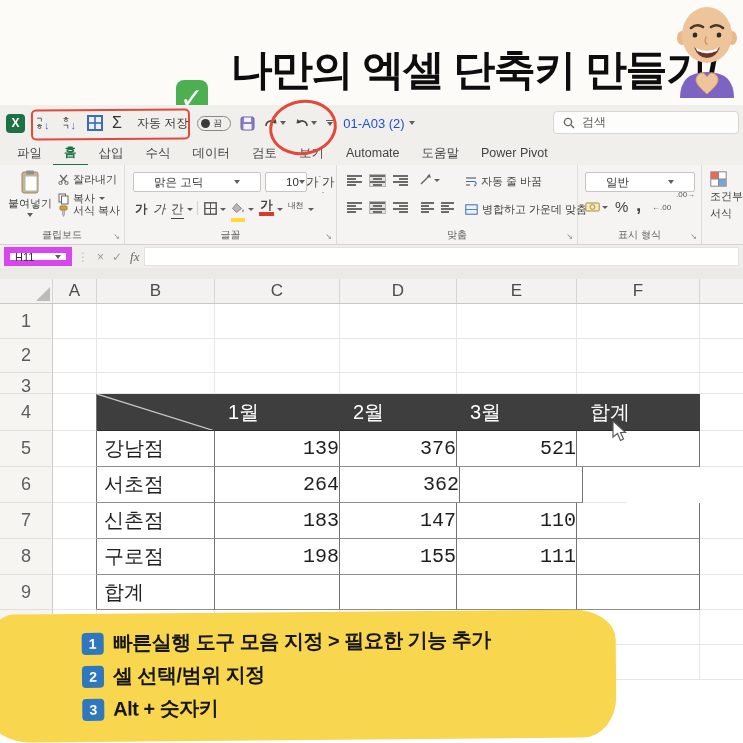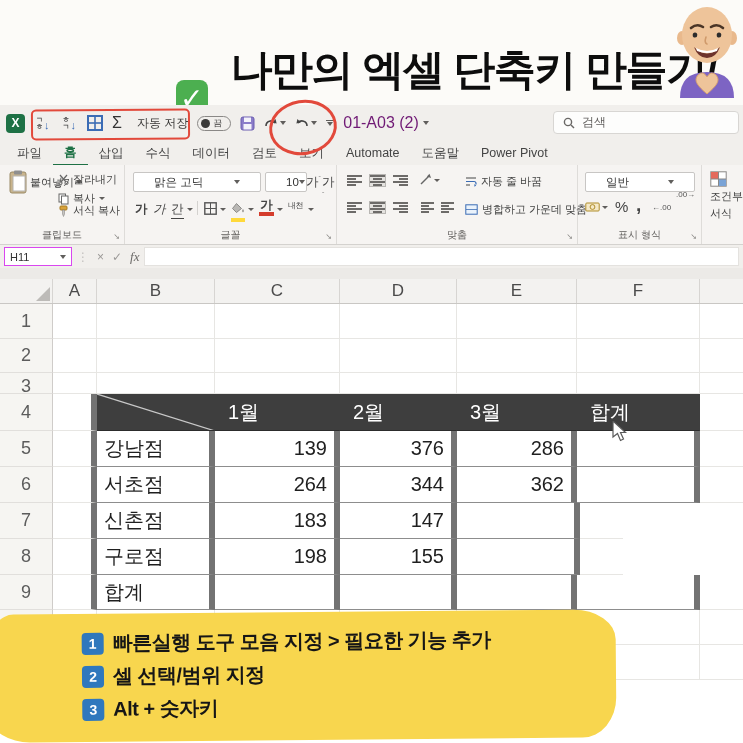--- a/index.html
+++ b/index.html
@@ -24,21 +24,21 @@
   .sorti .arr{color:#3b6cb5;font-size:11px;line-height:10px;}
   .qtxt{font-size:12px;color:#3b3a39;}
   .pill{width:34px;height:15px;border:1px solid #8a8886;border-radius:8px;display:flex;align-items:center;
     padding:0 3px;gap:3px;background:#f1efec;}
   .knob{width:9px;height:9px;border-radius:50%;background:#3b3a39;}
   .pill span{font-size:9px;color:#3b3a39;}
   .caret{width:0;height:0;border-left:3.5px solid transparent;border-right:3.5px solid transparent;
     border-top:4px solid #605e5c;display:inline-block;}
   .ovf{display:flex;flex-direction:column;align-items:center;gap:1px;}
   .ovf i{width:8px;height:1.5px;background:#605e5c;}
-  .fname{font-size:16px;color:#701a75;display:flex;align-items:center;gap:4px;}
+  .fname{font-size:13px;color:#1d4ed8;display:flex;align-items:center;gap:4px;}
   .searchbox{position:absolute;right:4px;top:6px;width:186px;height:23px;background:#fdfdfc;
     border:1px solid #d8d6d3;border-radius:4px;display:flex;align-items:center;gap:7px;
     padding:0 9px;color:#605e5c;font-size:12px;}
 
   .tabs{position:absolute;top:36px;left:0;width:743px;height:24px;background:#f1efec;
     display:flex;align-items:center;gap:0;padding:0 6px;}
   .tab{font-size:12.5px;color:#444;padding:3px 11px;white-space:nowrap;}
   .tab.active{font-weight:bold;color:#1e7145;border-bottom:2.5px solid #1e7145;}
 
   
@@ -55,49 +55,49 @@
     background-image:linear-gradient(#6d6b69 0 0),linear-gradient(#6d6b69 0 0),linear-gradient(#6d6b69 0 0),linear-gradient(#6d6b69 0 0);}
   .al-l{background-size:100% 2px,62% 2px,100% 2px,62% 2px;background-position:left 0,left 3px,left 6px,left 9px;}
   .al-c{background-size:100% 2px,62% 2px,100% 2px,62% 2px;background-position:center 0,center 3px,center 6px,center 9px;}
   .al-r{background-size:100% 2px,62% 2px,100% 2px,62% 2px;background-position:right 0,right 3px,right 6px,right 9px;}
   .sel{background-color:#e4e2df;outline:1px solid #b8b6b3;}
   .tinytxt{font-size:8px;color:#444;letter-spacing:-0.5px;}
 
   
   .fbar{position:absolute;top:140px;left:0;width:743px;height:23px;background:#f1efec;
     display:flex;align-items:center;gap:5px;padding:2px 4px;}
-  .namebox{width:68px;height:19px;background:#fff;border:1px solid #d946ef;display:flex;
+  .namebox{width:68px;height:19px;background:#fff;border:6px solid #d946ef;display:flex;
     align-items:center;justify-content:space-between;padding:0 5px;font-size:11px;color:#333;}
   .fbtns{display:flex;align-items:center;gap:8px;color:#9b9997;font-size:12px;}
   .fx{font-family:"Liberation Serif","DejaVu Serif",serif;font-style:italic;color:#6a6866;font-size:13px;}
   .ffield{flex:1;height:19px;background:#fff;border:1px solid #e4e2df;}
   .gap-strip{position:absolute;top:163px;left:0;width:743px;height:11px;background:#eceae7;}
 
   
   .sheet{position:absolute;top:174px;left:0;width:743px;height:464px;background:#fff;}
   .chrow{display:flex;height:25px;background:#f3f2f0;border-bottom:1px solid #c9c7c4;}
   .chcell{display:flex;align-items:center;justify-content:center;font-size:17px;color:#4b4b4b;
     border-right:1px solid #d7d5d2;}
   .corner{position:relative;background:#f3f2f0;}
   .tri{position:absolute;right:2px;bottom:2px;width:0;height:0;
     border-left:14px solid transparent;border-bottom:14px solid #bdbbb8;}
   .row{display:flex;}
-  .cell{border-right:6px solid #737373;border-bottom:1px solid #e7e6e3;overflow:hidden;}
+  .cell{border-right:1px solid #737373;border-bottom:1px solid #e7e6e3;overflow:hidden;}
   .gut{background:#f6f5f2;border-right:1px solid #cfccc9;border-bottom:1px solid #e1dfdc;color:#5c5c5c;
     display:flex;align-items:center;justify-content:center;font-size:18px;}
   .w0{width:53px}.w1{width:44px}.w2{width:118px}.w3{width:125px}.w4{width:117px}.w5{width:120px}.w6{width:123px}
   .w7{width:43px;border-right:none;}
   .fillcols{width:690px;border-bottom:1px solid #e7e6e3;background:
     linear-gradient(90deg,transparent 0 43px,#e7e6e3 43px 44px,transparent 44px 161px,#e7e6e3 161px 162px,
     transparent 162px 286px,#e7e6e3 286px 287px,transparent 287px 403px,#e7e6e3 403px 404px,
     transparent 404px 523px,#e7e6e3 523px 524px,transparent 524px 646px,#e7e6e3 646px 647px,transparent 647px);}
   .dark{background:#3e3e3e;border-right:1px solid #3e3e3e;border-bottom:1px solid #2c2c2c;color:#fff;}
   .tb{border-bottom:1.5px solid #8d8d8d;}
   .cellname{display:flex;align-items:center;padding-left:7px;font-size:20px;color:#1f1f1f;}
-  .cellnum{display:flex;align-items:center;justify-content:flex-end;padding-right:7px;font-size:20px;color:#1f1f1f;}
+  .cellnum{display:flex;align-items:center;justify-content:flex-end;font-size:20px;color:#1f1f1f;font-family:Liberation Mono, monospace;}
   .hcell{display:flex;align-items:center;padding-left:13px;font-size:20px;}
   .sheet-title{position:absolute;left:104px;top:35px;font-size:23px;font-weight:800;color:#0f0f0f;
     letter-spacing:-0.5px;white-space:nowrap;}
 
   
   .red-rect{position:absolute;left:31px;top:109px;width:159px;height:31px;border:2.5px solid #e2493b;
     border-radius:5px;transform:rotate(-0.4deg);}
   .red-circle{position:absolute;left:269px;top:100px;width:68px;height:55px;border:3.5px solid #e2493b;
     border-radius:50%;transform:rotate(-9deg);}
 
@@ -211,21 +211,21 @@
       <span class="tab">검토</span>
       <span class="tab">보기</span>
       <span class="tab">Automate</span>
       <span class="tab">도움말</span>
       <span class="tab">Power Pivot</span>
     </div>
 
     <div class="ribbon">
 
       <div class="rgroup" style="left:0;width:125px;">
-        <div class="abs" style="left:8px;top:5px;display:flex;flex-direction:row;align-items:center;gap:2px;">
+        <div class="abs" style="left:8px;top:5px;display:flex;flex-direction:column;align-items:center;gap:2px;">
           <svg width="20" height="24" viewBox="0 0 20 24">
             <rect x="2" y="2" width="16" height="21" rx="2" fill="#c9b48d" stroke="#9a8a66"></rect>
             <rect x="6" y="0.5" width="8" height="4" rx="1" fill="#8f8f8f"></rect>
             <rect x="5" y="6" width="12" height="15" fill="#fff" stroke="#b5b3b0"></rect>
           </svg>
           <span class="rsmall">붙여넣기</span>
           <span class="caret"></span>
         </div>
         <div class="abs" style="left:58px;top:7px;">
           <span class="rsmall">
@@ -431,52 +431,53 @@
         <div class="cell w6 dark hcell">합계</div>
         <div class="cell w7"></div>
       </div>
 
       <div class="row" style="height:36px">
         <div class="gut w0">5</div>
         <div class="cell w1"></div>
         <div class="cell w2 tb cellname">강남점</div>
         <div class="cell w3 tb cellnum">139</div>
         <div class="cell w4 tb cellnum">376</div>
-        <div class="cell w5 tb cellnum">286</div>
+        <div class="cell w5 tb cellnum">521</div>
         <div class="cell w6 tb cellnum"></div>
         <div class="cell w7"></div>
       </div>
 
       <div class="row" style="height:36px">
         <div class="gut w0">6</div>
         <div class="cell w1"></div>
         <div class="cell w2 tb cellname">서초점</div>
         <div class="cell w3 tb cellnum">264</div>
-        <div class="cell w4 tb cellnum">344</div>
         <div class="cell w5 tb cellnum">362</div>
         <div class="cell w6 tb cellnum"></div>
         <div class="cell w7"></div>
       </div>
 
       <div class="row" style="height:36px">
         <div class="gut w0">7</div>
         <div class="cell w1"></div>
         <div class="cell w2 tb cellname">신촌점</div>
         <div class="cell w3 tb cellnum">183</div>
         <div class="cell w4 tb cellnum">147</div>
+        <div class="cell w5 tb cellnum">110</div>
         <div class="cell w6 tb cellnum"></div>
         <div class="cell w7"></div>
       </div>
 
       <div class="row" style="height:36px">
         <div class="gut w0">8</div>
         <div class="cell w1"></div>
         <div class="cell w2 tb cellname">구로점</div>
         <div class="cell w3 tb cellnum">198</div>
         <div class="cell w4 tb cellnum">155</div>
+        <div class="cell w5 tb cellnum">111</div>
         <div class="cell w6 tb cellnum"></div>
         <div class="cell w7"></div>
       </div>
 
       <div class="row" style="height:35px">
         <div class="gut w0">9</div>
         <div class="cell w1"></div>
         <div class="cell w2 tb cellname">합계</div>
         <div class="cell w3 tb"></div>
         <div class="cell w4 tb"></div>

